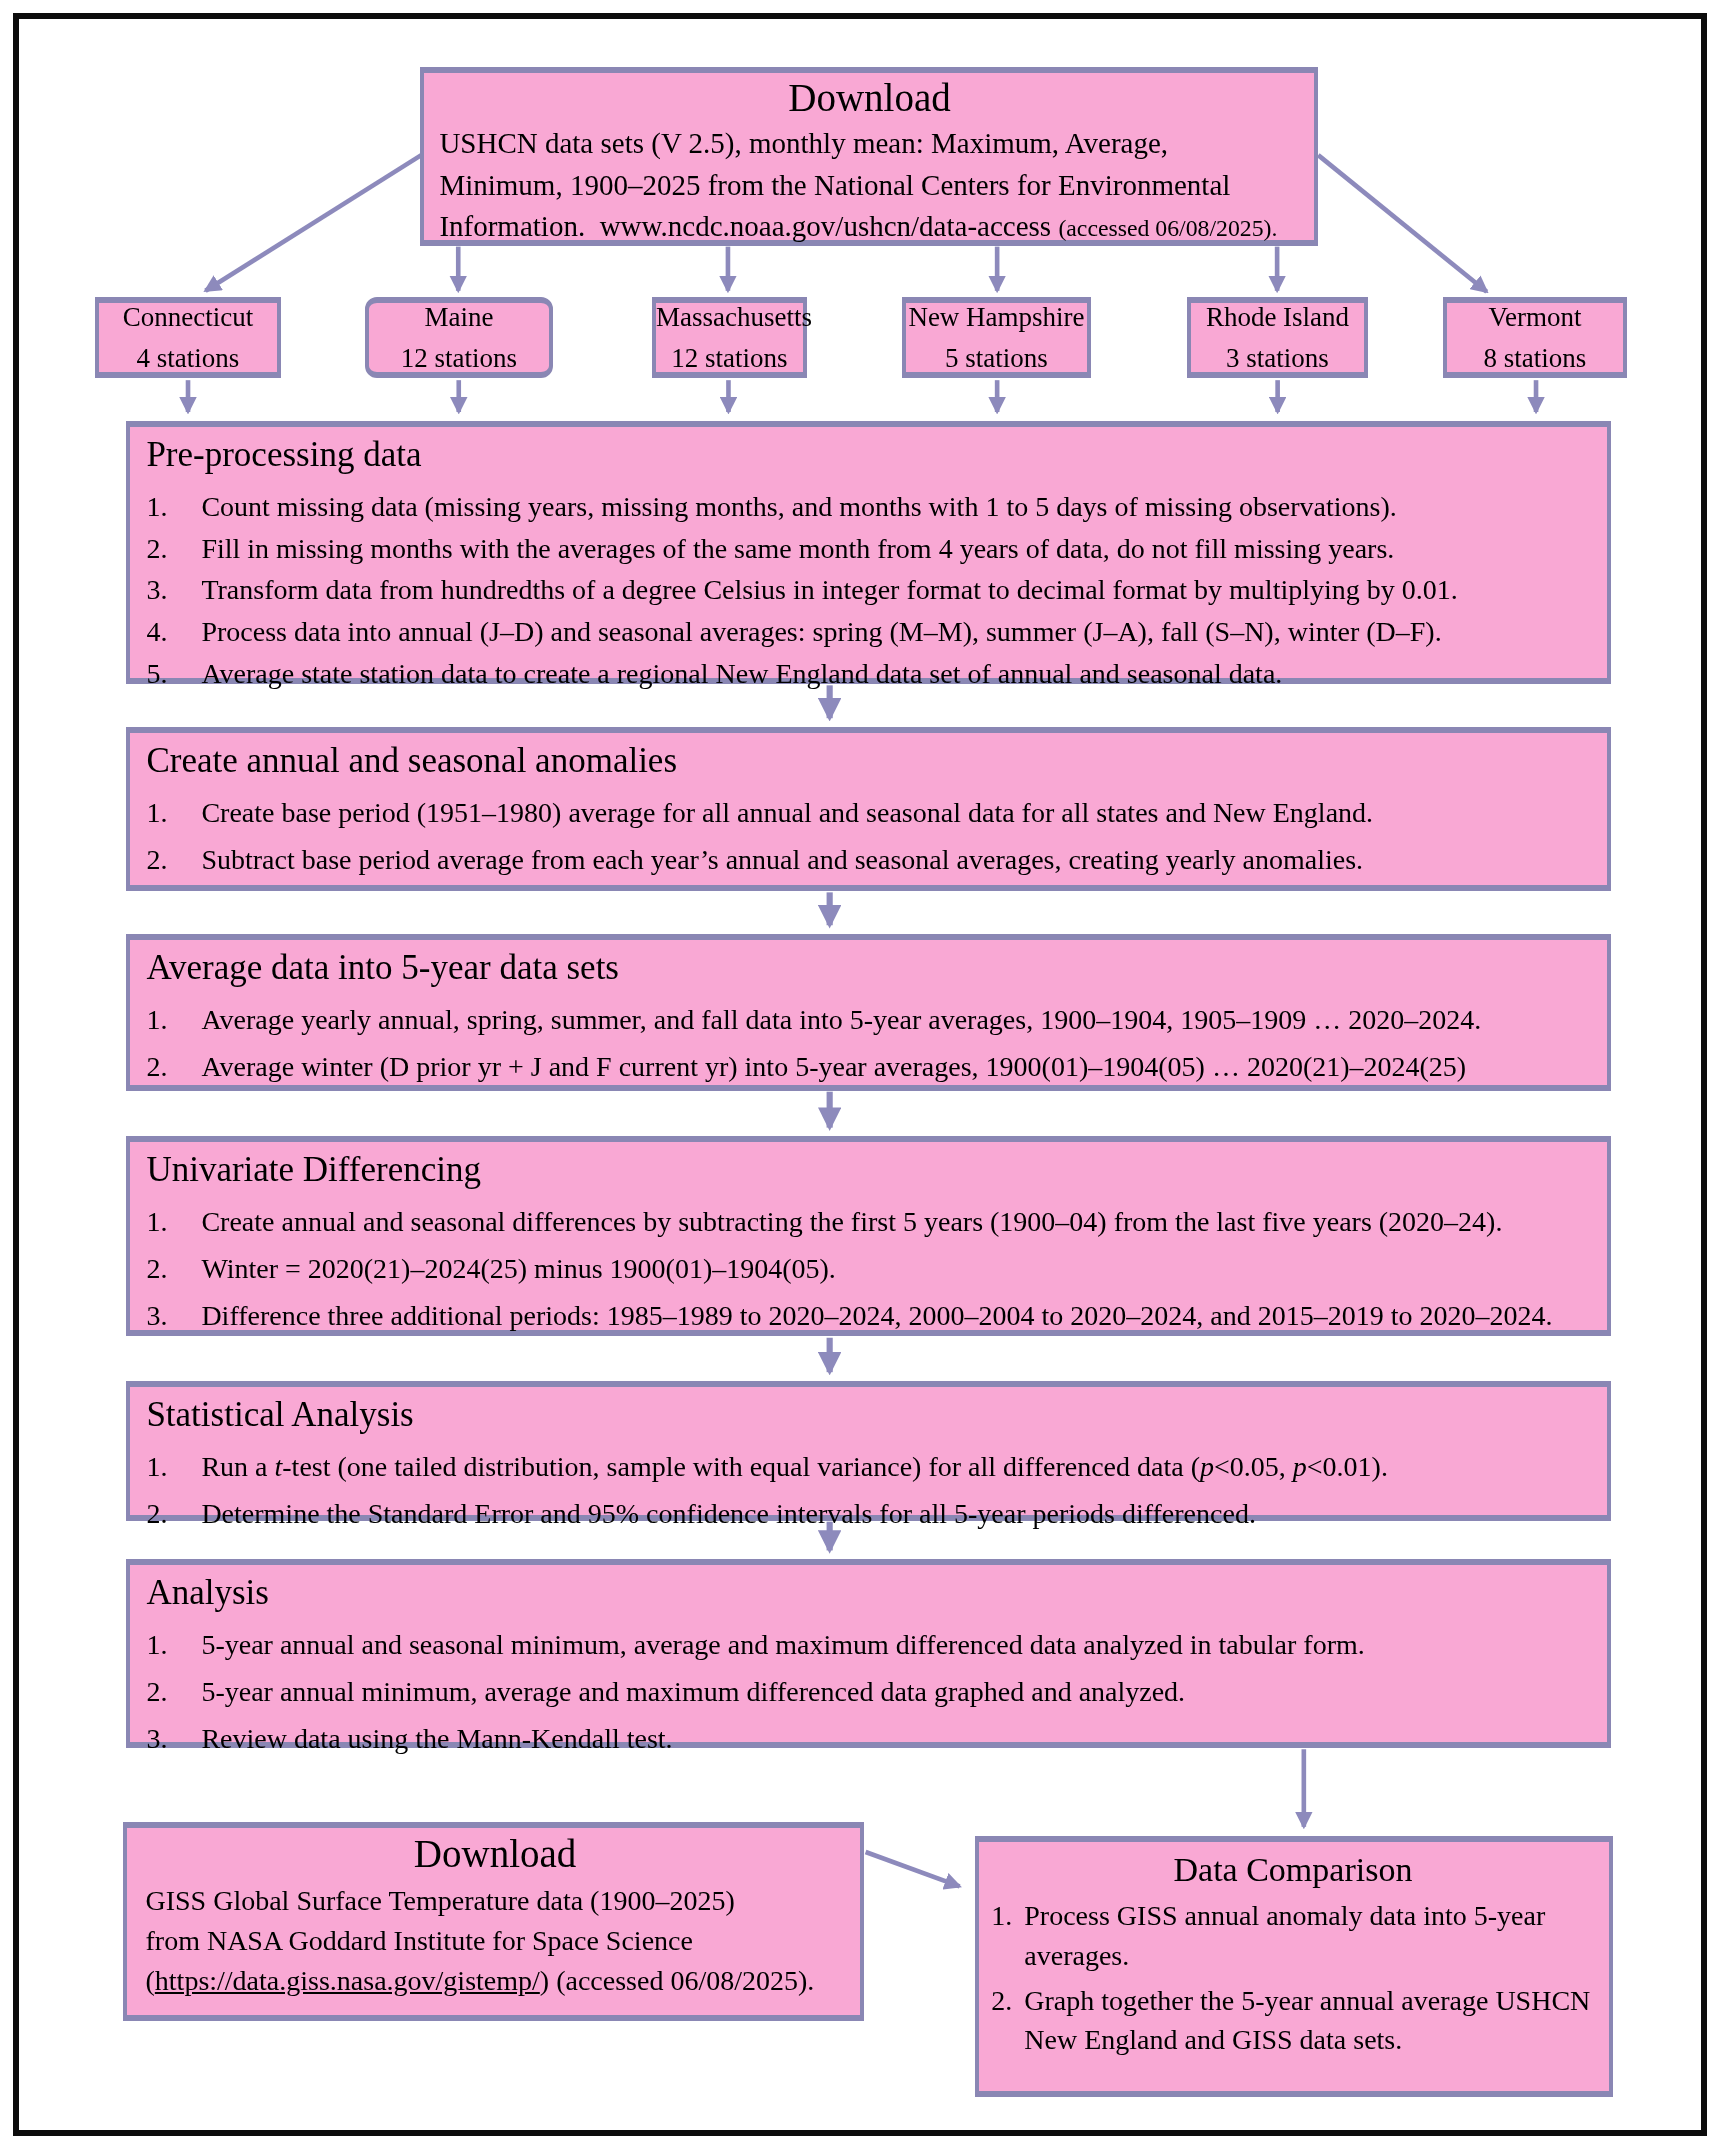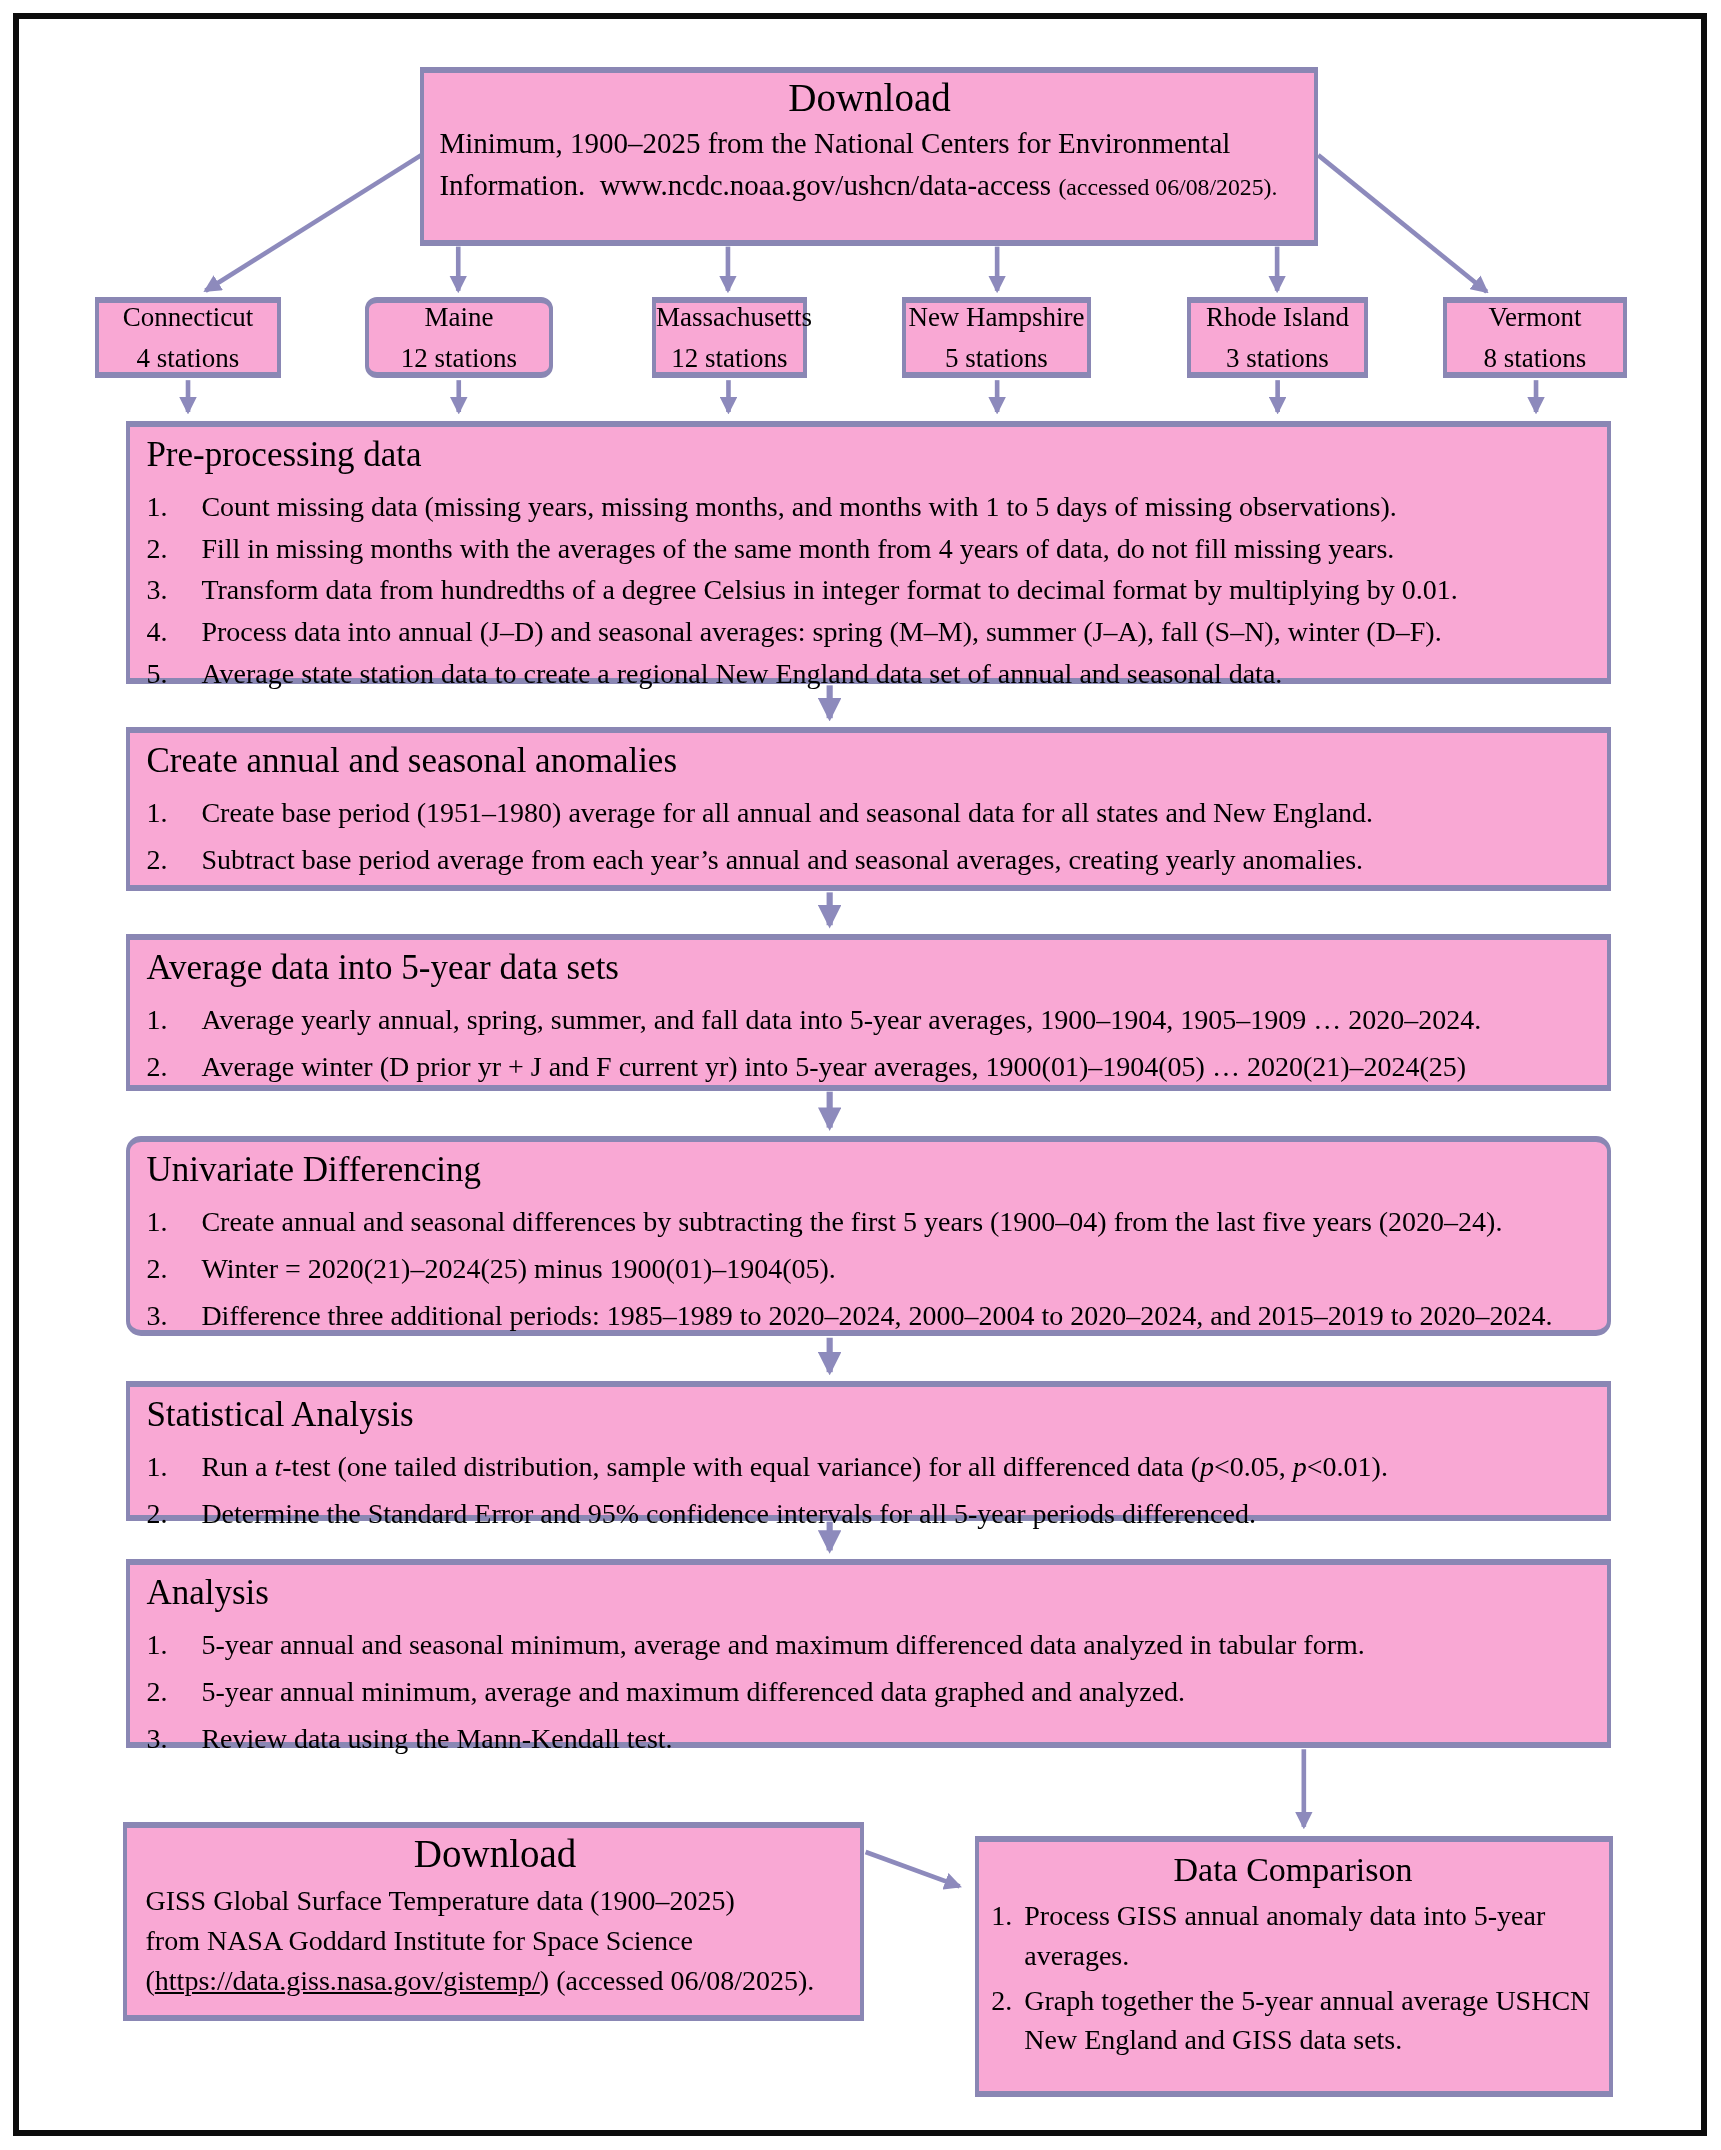--- a/index.html
+++ b/index.html
@@ -22,21 +22,21 @@
   #st-ma{left:652px;width:155px;}
   #st-nh{left:902px;width:189px;}
   #st-ri{left:1187px;width:181px;}
   #st-vt{left:1443px;width:184px;}
 
   
   .procbox{left:126px;width:1485px;padding:5.1px 20.5px 0 16.4px;}
   #box-pre{top:421px;height:263px;}
   #box-ano{top:727px;height:164px;}
   #box-5yr{top:934px;height:157px;}
-  #box-dif{top:1136px;height:200px;border-radius:15px;}
+  #box-dif{top:1136px;height:200px;}
   #box-sta{top:1381px;height:140px;}
   #box-ana{top:1559px;height:189px;}
   .procbox .title{font-size:35px;text-align:left;line-height:1.15;margin:3.1px 0 11.3px;}
   .list{font-size:28px;line-height:1.42;}
   .li{display:flex;margin-bottom:7.2px;}
   #box-pre .li{margin-bottom:2.1px;}
   .li .num{flex:none;width:55px;}
   .li .txt{flex:1;}
 
   
@@ -83,20 +83,21 @@
       <line x1="1615" y1="1334" x2="1615" y2="1398" marker-end="url(#ah)"></line>
       <line x1="1615" y1="1737" x2="1615" y2="1801" marker-end="url(#ah)"></line>
       <line x1="1615" y1="2125" x2="1615" y2="2195" marker-end="url(#ah)"></line>
       <line x1="1615" y1="2604" x2="1615" y2="2671" marker-end="url(#ah)"></line>
       <line x1="1615" y1="2962" x2="1615" y2="3018" marker-end="url(#ah)"></line>
     </g>
   </svg>
 
   <div class="box" id="box-top">
     <div class="bigtitle">Download</div>
+    <p>USHCN data sets (V 2.5), monthly mean: Maximum, Average,</p>
     <p>Minimum, 1900–2025 from the National Centers for Environmental</p>
     <p><span>Information.&nbsp; www.ncdc.noaa.gov/ushcn/data-access </span><span style="font-size: 0.82em;">(accessed 06/08/2025).</span></p>
   </div>
 
   <div class="box state" id="st-ct">
     <span>Connecticut</span>
     <span>4 stations</span>
   </div>
   <div class="box state" id="st-me">
     <span>Maine</span>

